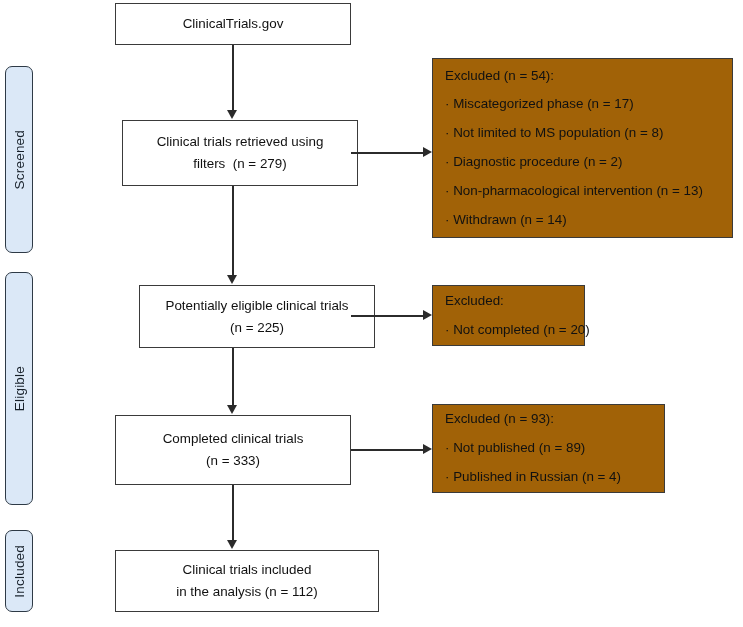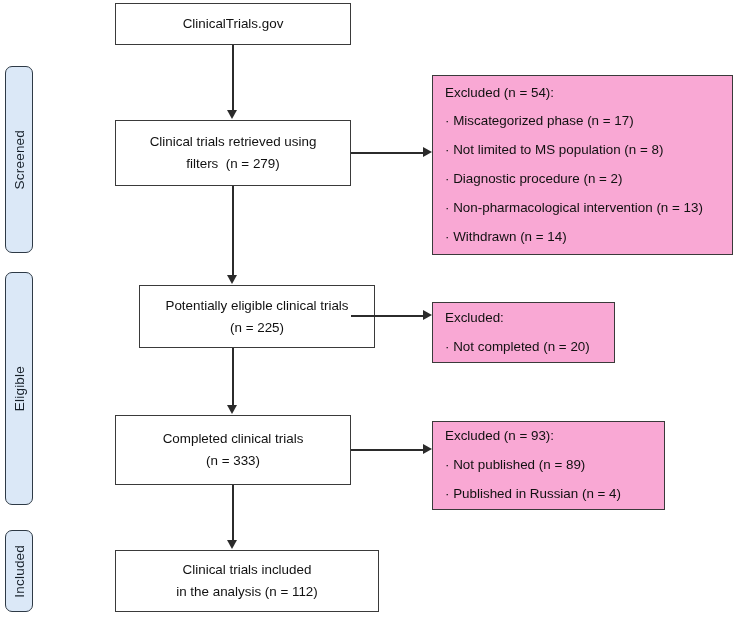--- a/index.html
+++ b/index.html
@@ -55,28 +55,27 @@
     color: #111111;
     line-height: 1.62;
     white-space: pre;
     text-align: center;
   }
 
   
   .side-node {
     position: absolute;
     box-sizing: border-box;
-    background: #f9a8d4;
+    background: #a16207;
     border: 1.7px solid #3a3a3a;
     display: flex;
     flex-direction: column;
     justify-content: center;
     padding-left: 12px;
     padding-right: 6px;
-    margin-top: 17px;
   }
   .side-node .line {
     font-size: 13.4px;
     color: #111111;
     line-height: 1.55;
     white-space: nowrap;
     text-align: left;
   }
   .side-node .line + .line { margin-top: 8px; }
 
@@ -122,21 +121,21 @@
   </div>
 
   <div class="stage-bar" style="left:5px; top:530px; width:28px; height:82px;">
     <span class="stage-text">Included</span>
   </div>
 
   <div class="node" style="left:115px; top:3px; width:236px; height:42px;">
     <div class="line">ClinicalTrials.gov</div>
   </div>
 
-  <div class="node" style="left:115px; top:120px; width:236px; height:66px;">
+  <div class="node" style="left:122px; top:120px; width:236px; height:66px;">
     <div class="line">Clinical trials retrieved using</div>
     <div class="line">filters  (n = 279)</div>
   </div>
 
   <div class="node" style="left:115px; top:285px; width:236px; height:63px;margin-left:24px;">
     <div class="line">Potentially eligible clinical trials</div>
     <div class="line">(n = 225)</div>
   </div>
 
   <div class="node" style="left:115px; top:415px; width:236px; height:70px;align-items:center;">
@@ -151,21 +150,21 @@
 
   <div class="side-node" style="left:432px; top:58px; width:301px; height:180px;">
     <div class="line">Excluded (n = 54):</div>
     <div class="line">· Miscategorized phase (n = 17)</div>
     <div class="line">· Not limited to MS population (n = 8)</div>
     <div class="line">· Diagnostic procedure (n = 2)</div>
     <div class="line">· Non-pharmacological intervention (n = 13)</div>
     <div class="line">· Withdrawn (n = 14)</div>
   </div>
 
-  <div class="side-node" style="left:432px; top:285px; width:183px; height:61px;">
+  <div class="side-node" style="left:432px; top:285px; width:153px; height:61px;">
     <div class="line">Excluded:</div>
     <div class="line">· Not completed (n = 20)</div>
   </div>
 
   <div class="side-node" style="left:432px; top:404px; width:233px; height:89px;">
     <div class="line">Excluded (n = 93):</div>
     <div class="line">· Not published (n = 89)</div>
     <div class="line">· Published in Russian (n = 4)</div>
   </div>
 

